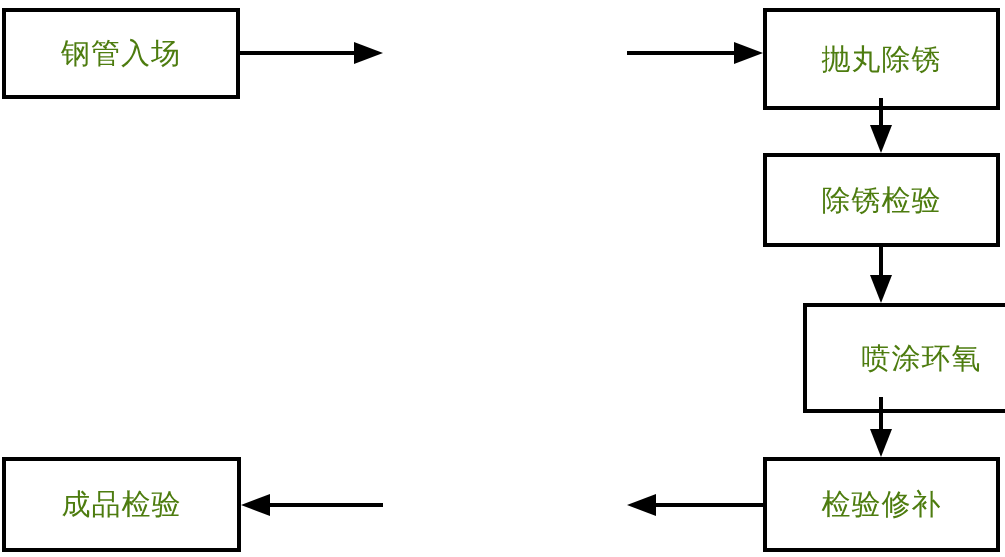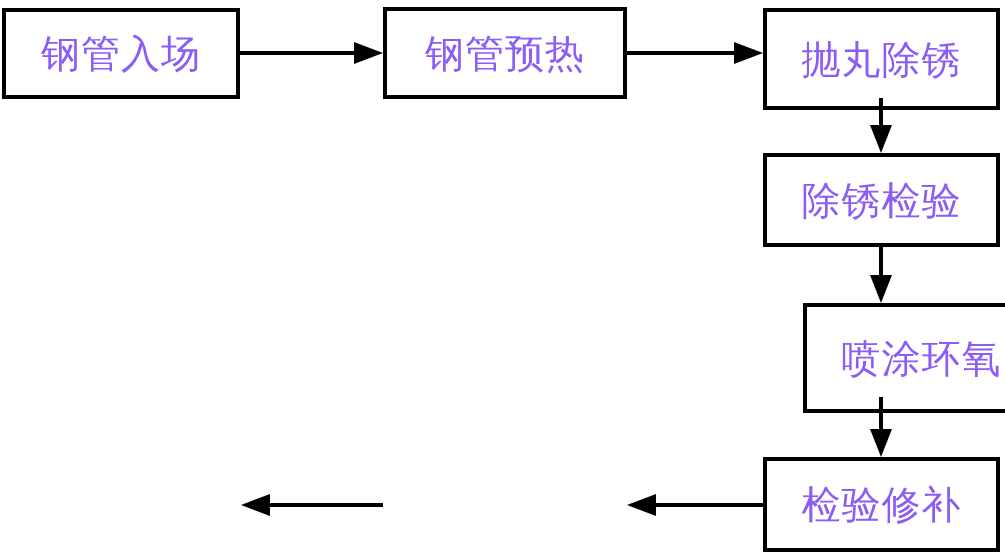--- a/index.html
+++ b/index.html
@@ -18,22 +18,22 @@
   .node {
     position: absolute;
     box-sizing: border-box;
     border: 4px solid #000000;
     background: #ffffff;
     display: flex;
     align-items: center;
     justify-content: center;
   }
   .node-label {
-    font-size: 39px;
-    color: #8b5cf6;
+    font-size: 29px;
+    color: #4d7c0f;
     letter-spacing: 1px;
     white-space: nowrap;
     line-height: 1;
   }
   
   #n1 { left: 2px;   top: 8px;   width: 238px; height: 91px; }
   #n2 { left: 383px; top: 7px;   width: 244px; height: 92px; }
   #n3 { left: 763px; top: 8px;   width: 237px; height: 102px; }
   #n4 { left: 763px; top: 153px; width: 237px; height: 94px; }
   #n5 { left: 763px; top: 303px; width: 237px; height: 110px; margin-left: 40px; }
@@ -63,34 +63,34 @@
   }
 </style>
 </head>
 <body>
 
 <div id="canvas">
 
   <div class="node" id="n1">
     <span class="node-label">钢管入场</span>
   </div>
-  <div class="node" id="n2">
-    <span class="node-label">钢管预热</span>
-  </div>
   <div class="node" id="n3">
     <span class="node-label">抛丸除锈</span>
   </div>
   <div class="node" id="n4">
     <span class="node-label">除锈检验</span>
   </div>
   <div class="node" id="n5">
     <span class="node-label">喷涂环氧</span>
   </div>
   <div class="node" id="n6">
     <span class="node-label">检验修补</span>
+  </div>
+  <div class="node" id="n8">
+    <span class="node-label">成品检验</span>
   </div>
 
   <div>
     <div class="shaft h" style="left:240px; top:51px; width:116px;"></div>
     <div class="head right" style="left:354px; top:42px;"></div>
   </div>
 
   <div>
     <div class="shaft h" style="left:627px; top:51px; width:108px;"></div>
     <div class="head right" style="left:734px; top:42px;"></div>

